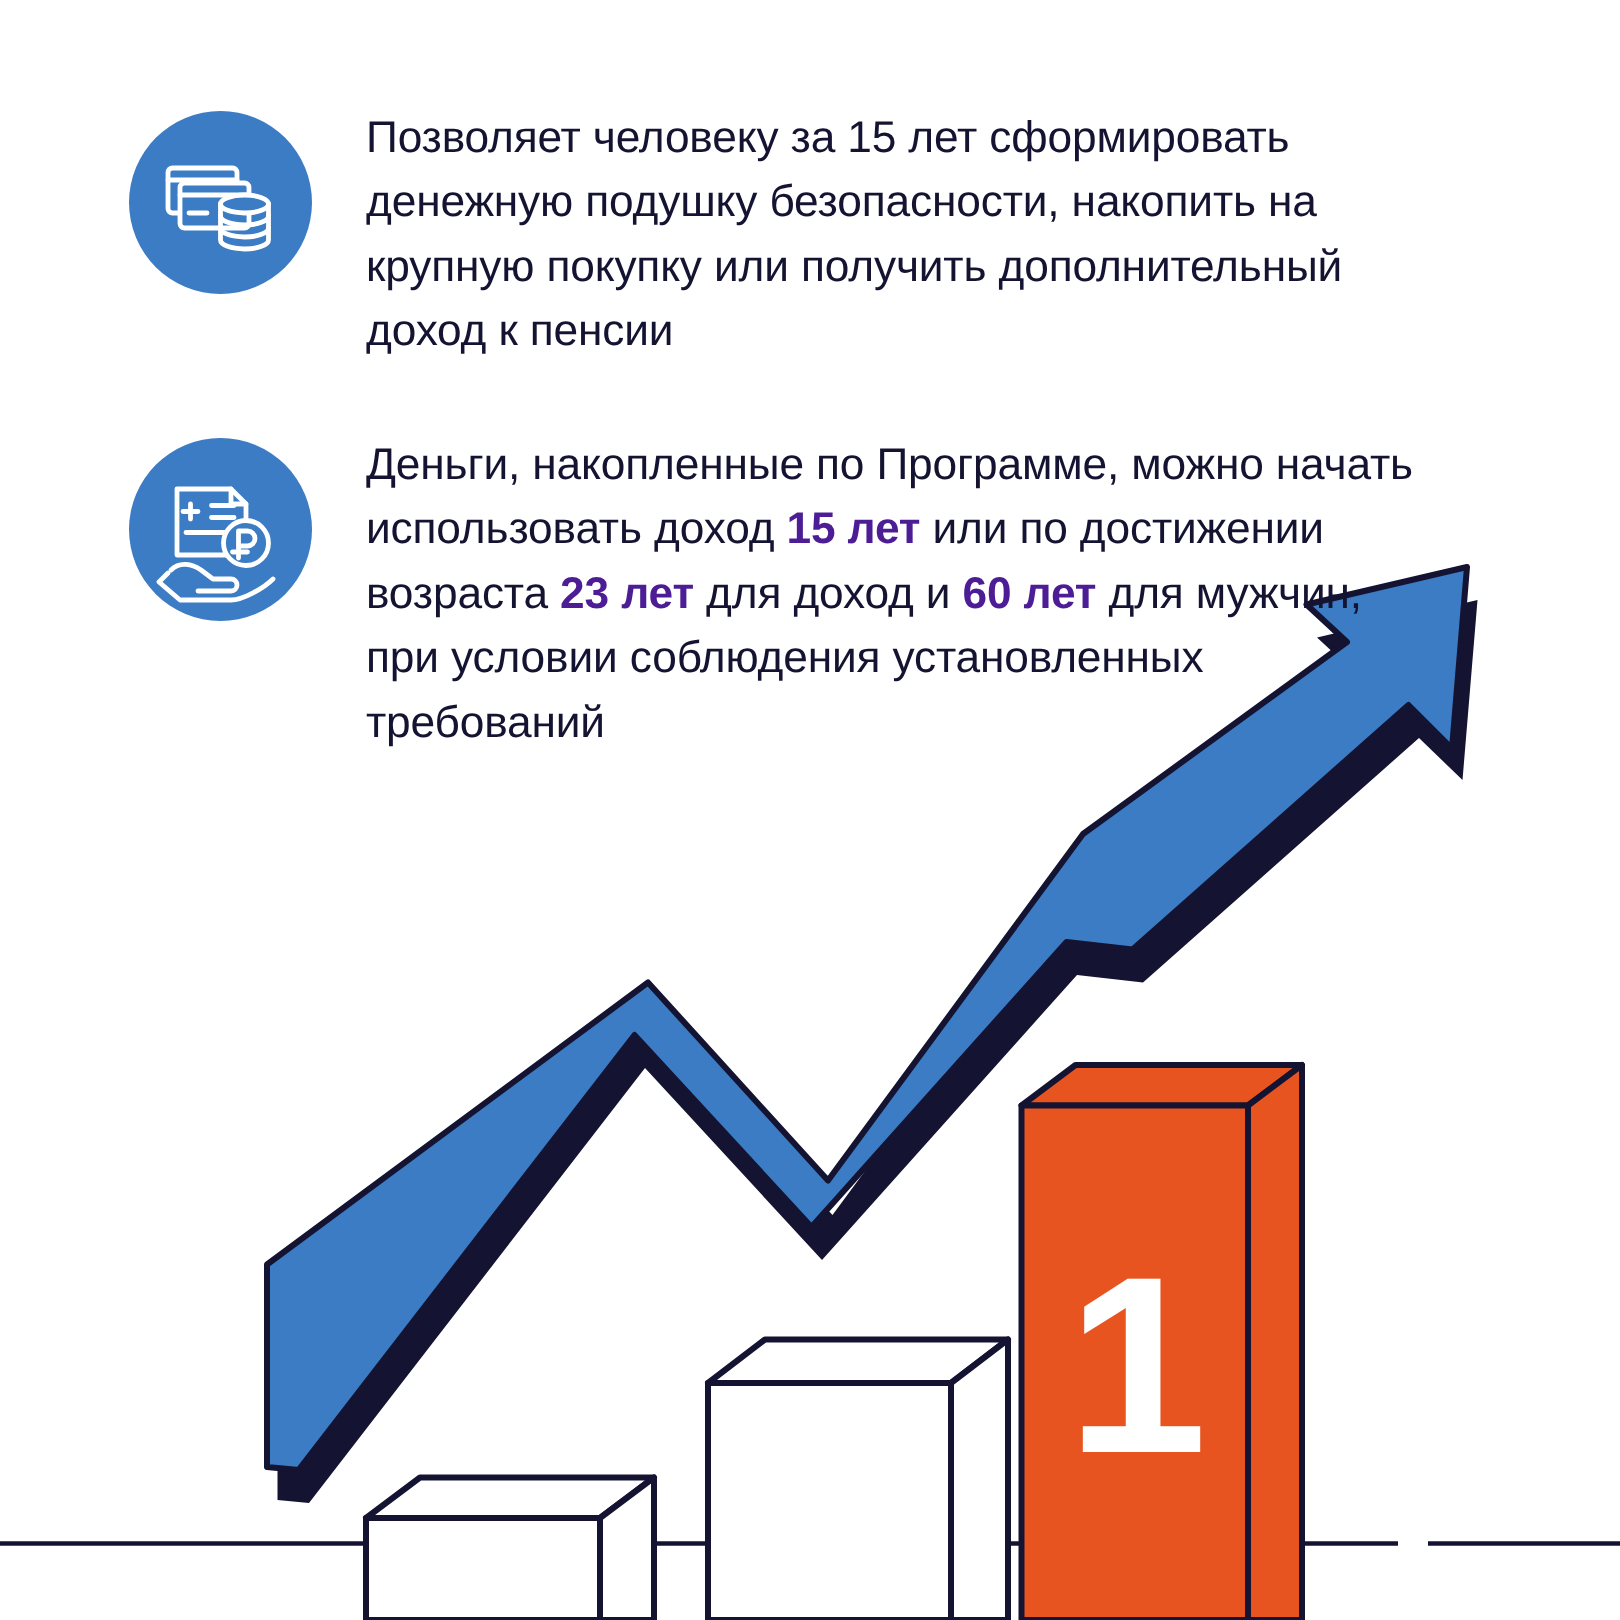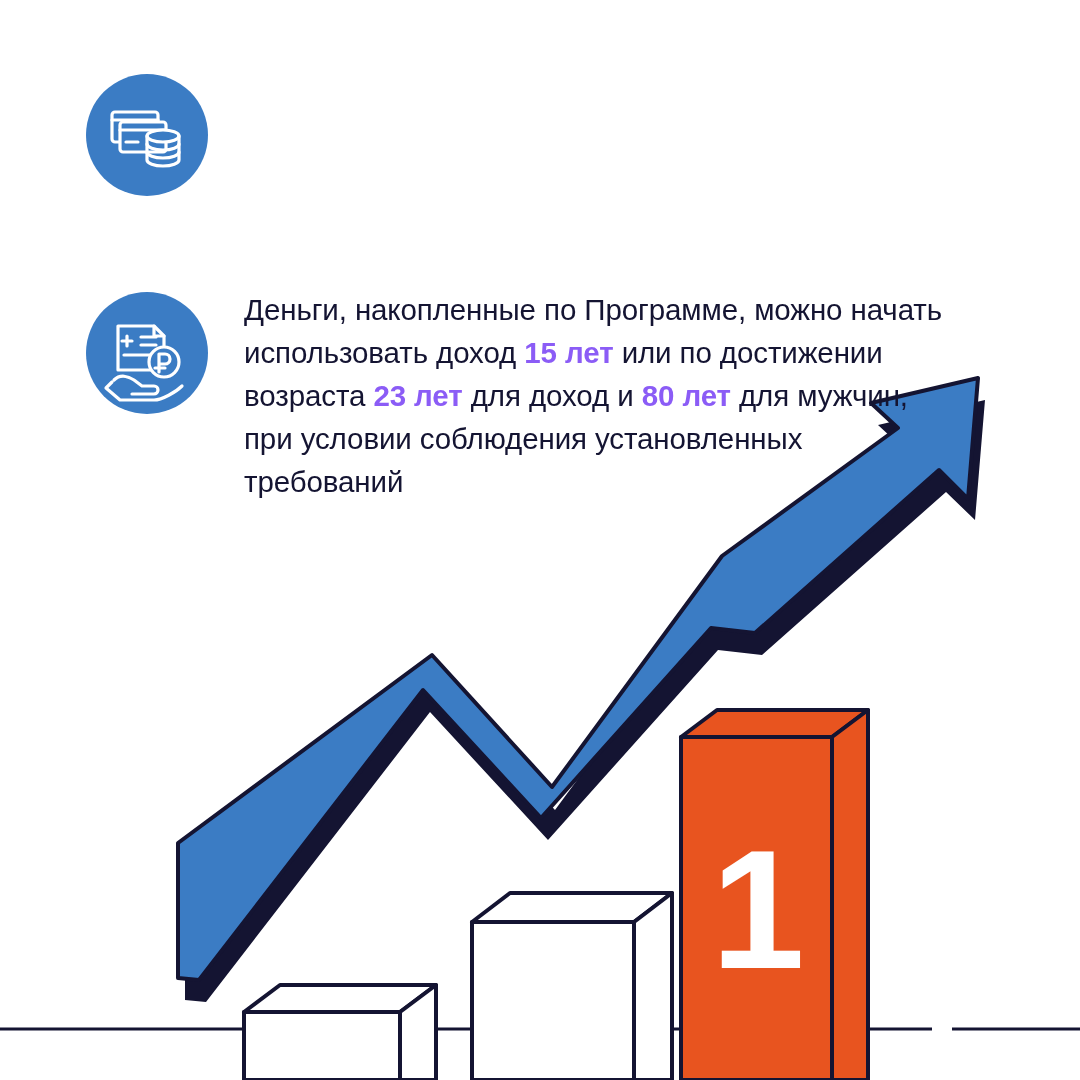--- a/index.html
+++ b/index.html
@@ -62,21 +62,21 @@
   .bullet-text {
     margin-left: 36px;
     font-size: 29.5px;
     line-height: 43px;
     color: #141432;
     font-weight: 400;
     max-width: 720px;
     letter-spacing: -0.1px;
   }
   .bullet-text .hl {
-    color: #8b5cf6;
+    color: #4c1d95;
     font-weight: 700;
   }
 </style>
 </head>
 <body>
 
 <div id="canvas">
 
   <svg id="artwork" viewBox="0 0 1080 1080" xmlns="http://www.w3.org/2000/svg">
 
@@ -130,20 +130,23 @@
           <line x1="34" y1="56" x2="80" y2="56"></line>
           <line x1="40" y1="68" x2="52" y2="68"></line>
 
           <ellipse cx="77" cy="62" rx="16" ry="6" fill="#3b7cc4"></ellipse>
           <path d="M61,62 v8 a16,6 0 0 0 32,0 v-8"></path>
           <path d="M61,70 v8 a16,6 0 0 0 32,0 v-8"></path>
           <path d="M61,78 v8 a16,6 0 0 0 32,0 v-8"></path>
         </g>
       </svg>
     </div>
+    <div class="bullet-text">
+      <span>Позволяет человеку за 15 лет сформировать денежную подушку безопасности, накопить на крупную покупку или получить дополнительный доход к пенсии</span>
+    </div>
   </div>
 
   <div class="bullet-block" id="block-2">
     <div class="bullet-icon">
       <svg viewBox="0 0 122 122" xmlns="http://www.w3.org/2000/svg">
         <g fill="none" stroke="#ffffff" stroke-width="3.2" stroke-linejoin="round" stroke-linecap="round">
 
           <path d="M32,34 h36 l10,10 v34 h-46 z" fill="#3b7cc4"></path>
           <path d="M68,34 v10 h10"></path>
 
@@ -154,17 +157,17 @@
 
           <circle cx="78" cy="70" r="15" fill="#3b7cc4"></circle>
           <path d="M73,62 v18 M73,62 h6 a5,5 0 0 1 0,10 h-6 M69,76 h10"></path>
 
           <path d="M28,88 c6,-6 14,-4 20,0 l8,6 h12 a4,4 0 0 1 0,8 h-22"></path>
           <path d="M26,90 l-6,6 l14,12 h34 c8,0 22,-8 28,-14"></path>
         </g>
       </svg>
     </div>
     <div class="bullet-text">
-      <span>Деньги, накопленные по Программе, можно начать использовать доход </span><span class="hl">15 лет</span><span> или по достижении возраста </span><span class="hl">23 лет</span><span> для доход и </span><span class="hl">80 лет</span><span> для мужчин, при условии соблюдения установленных требований</span>
+      <span>Деньги, накопленные по Программе, можно начать использовать доход </span><span class="hl">15 лет</span><span> или по достижении возраста </span><span class="hl">23 лет</span><span> для доход и </span><span class="hl">60 лет</span><span> для мужчин, при условии соблюдения установленных требований</span>
     </div>
   </div>
 
 </div>
 
 </body></html>

